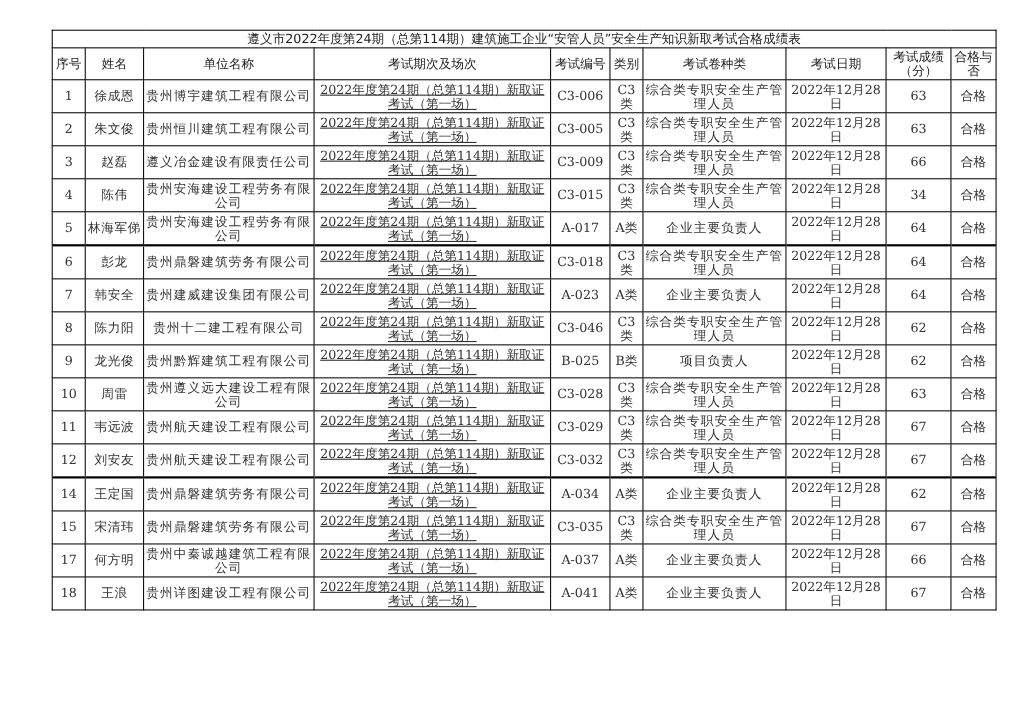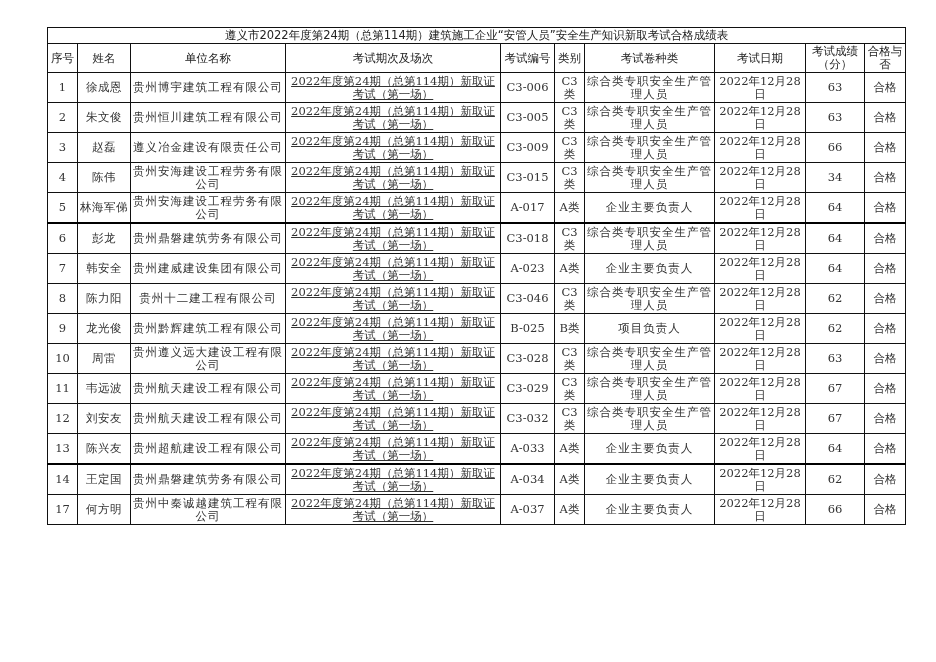--- a/index.html
+++ b/index.html
@@ -196,50 +196,62 @@
         <td class="name">刘安友</td>
         <td class="unit">贵州航天建设工程有限公司</td>
         <td class="session">2022年度第24期（总第114期）新取证考试（第一场）</td>
         <td>C3-032</td>
         <td>C3类</td>
         <td class="paper">综合类专职安全生产管理人员</td>
         <td>2022年12月28日</td>
         <td class="score-col">67</td>
         <td>合格</td>
       </tr>
-      <tr class="data-row">
-        <td>13</td>
-        <td class="name">陈兴友</td>
-        <td class="unit">贵州超航建设工程有限公司</td>
-        <td class="session">2022年度第24期（总第114期）新取证考试（第一场）</td>
-        <td>A-033</td>
-        <td>A类</td>
-        <td class="paper">企业主要负责人</td>
-        <td>2022年12月28日</td>
-        <td class="score-col">64</td>
-        <td>合格</td>
-      </tr>
       <tr class="data-row thick-top">
         <td>14</td>
         <td class="name">王定国</td>
         <td class="unit">贵州鼎磐建筑劳务有限公司</td>
         <td class="session">2022年度第24期（总第114期）新取证考试（第一场）</td>
         <td>A-034</td>
         <td>A类</td>
         <td class="paper">企业主要负责人</td>
         <td>2022年12月28日</td>
         <td class="score-col">62</td>
         <td>合格</td>
       </tr>
       <tr class="data-row">
+        <td>15</td>
+        <td class="name">宋清玮</td>
+        <td class="unit">贵州鼎磐建筑劳务有限公司</td>
+        <td class="session">2022年度第24期（总第114期）新取证考试（第一场）</td>
+        <td>C3-035</td>
+        <td>C3类</td>
+        <td class="paper">综合类专职安全生产管理人员</td>
+        <td>2022年12月28日</td>
+        <td class="score-col">67</td>
+        <td>合格</td>
+      </tr>
+      <tr class="data-row">
         <td>17</td>
         <td class="name">何方明</td>
         <td class="unit">贵州中秦诚越建筑工程有限公司</td>
         <td class="session">2022年度第24期（总第114期）新取证考试（第一场）</td>
         <td>A-037</td>
         <td>A类</td>
         <td class="paper">企业主要负责人</td>
         <td>2022年12月28日</td>
         <td class="score-col">66</td>
+        <td>合格</td>
+      </tr>
+      <tr class="data-row">
+        <td>18</td>
+        <td class="name">王浪</td>
+        <td class="unit">贵州详图建设工程有限公司</td>
+        <td class="session">2022年度第24期（总第114期）新取证考试（第一场）</td>
+        <td>A-041</td>
+        <td>A类</td>
+        <td class="paper">企业主要负责人</td>
+        <td>2022年12月28日</td>
+        <td class="score-col">67</td>
         <td>合格</td>
       </tr>
     </tbody>
 </table>
 
 </body></html>

